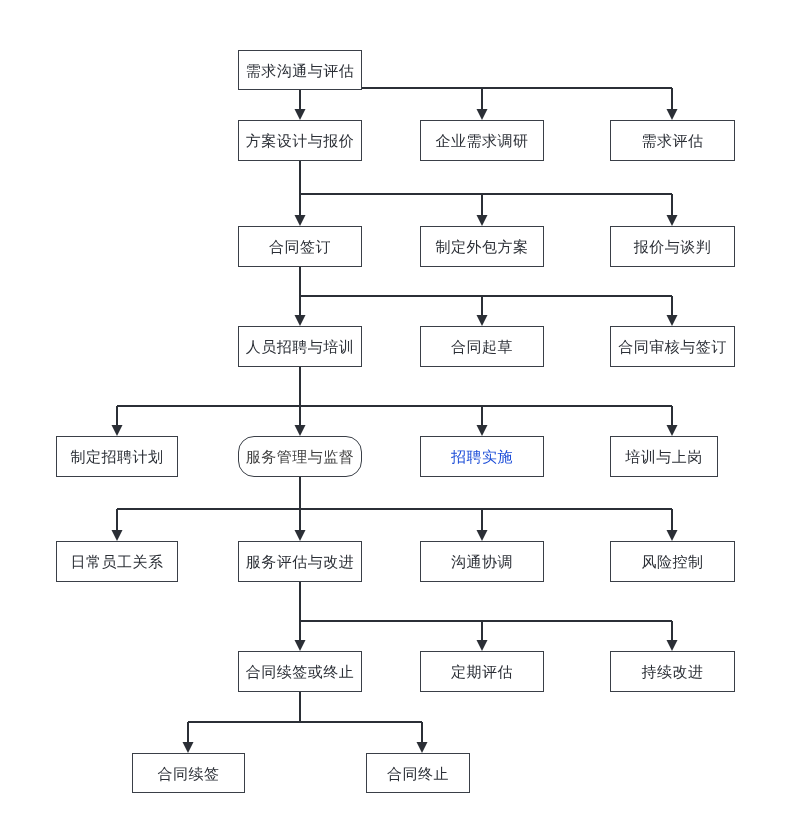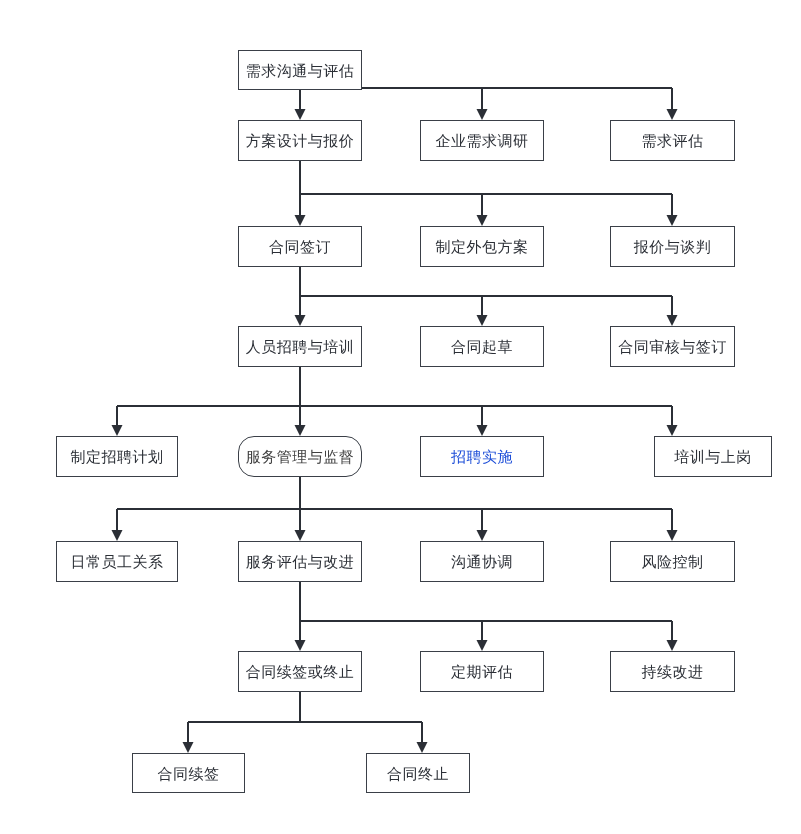--- a/index.html
+++ b/index.html
@@ -155,21 +155,21 @@
       </div>
       <div class="node-box" style="left: 56px; top: 436px; width: 122px; height: 41px; border-color: rgb(58, 63, 71); color: rgb(43, 47, 54);">
         <span class="node-label">制定招聘计划</span>
       </div>
       <div class="node-box" style="left: 238px; top: 436px; width: 124px; height: 41px; border-color: rgb(58, 63, 71); color: #404040; border-radius: 16px;">
         <span class="node-label">服务管理与监督</span>
       </div>
       <div class="node-box" style="left: 420px; top: 436px; width: 124px; height: 41px; border-color: rgb(58, 63, 71); color: #1d4ed8;">
         <span class="node-label">招聘实施</span>
       </div>
-      <div class="node-box" style="left: 610px; top: 436px; width: 118px; height: 41px; border-color: rgb(58, 63, 71); color: rgb(43, 47, 54); margin-left: 44px;">
+      <div class="node-box" style="left: 610px; top: 436px; width: 108px; height: 41px; border-color: rgb(58, 63, 71); color: rgb(43, 47, 54);">
         <span class="node-label">培训与上岗</span>
       </div>
       <div class="node-box" style="left: 56px; top: 541px; width: 122px; height: 41px; border-color: rgb(58, 63, 71); color: rgb(43, 47, 54);">
         <span class="node-label">日常员工关系</span>
       </div>
       <div class="node-box" style="left: 238px; top: 541px; width: 124px; height: 41px; border-color: rgb(58, 63, 71); color: rgb(43, 47, 54);">
         <span class="node-label">服务评估与改进</span>
       </div>
       <div class="node-box" style="left: 420px; top: 541px; width: 124px; height: 41px; border-color: rgb(58, 63, 71); color: rgb(43, 47, 54);">
         <span class="node-label">沟通协调</span>

